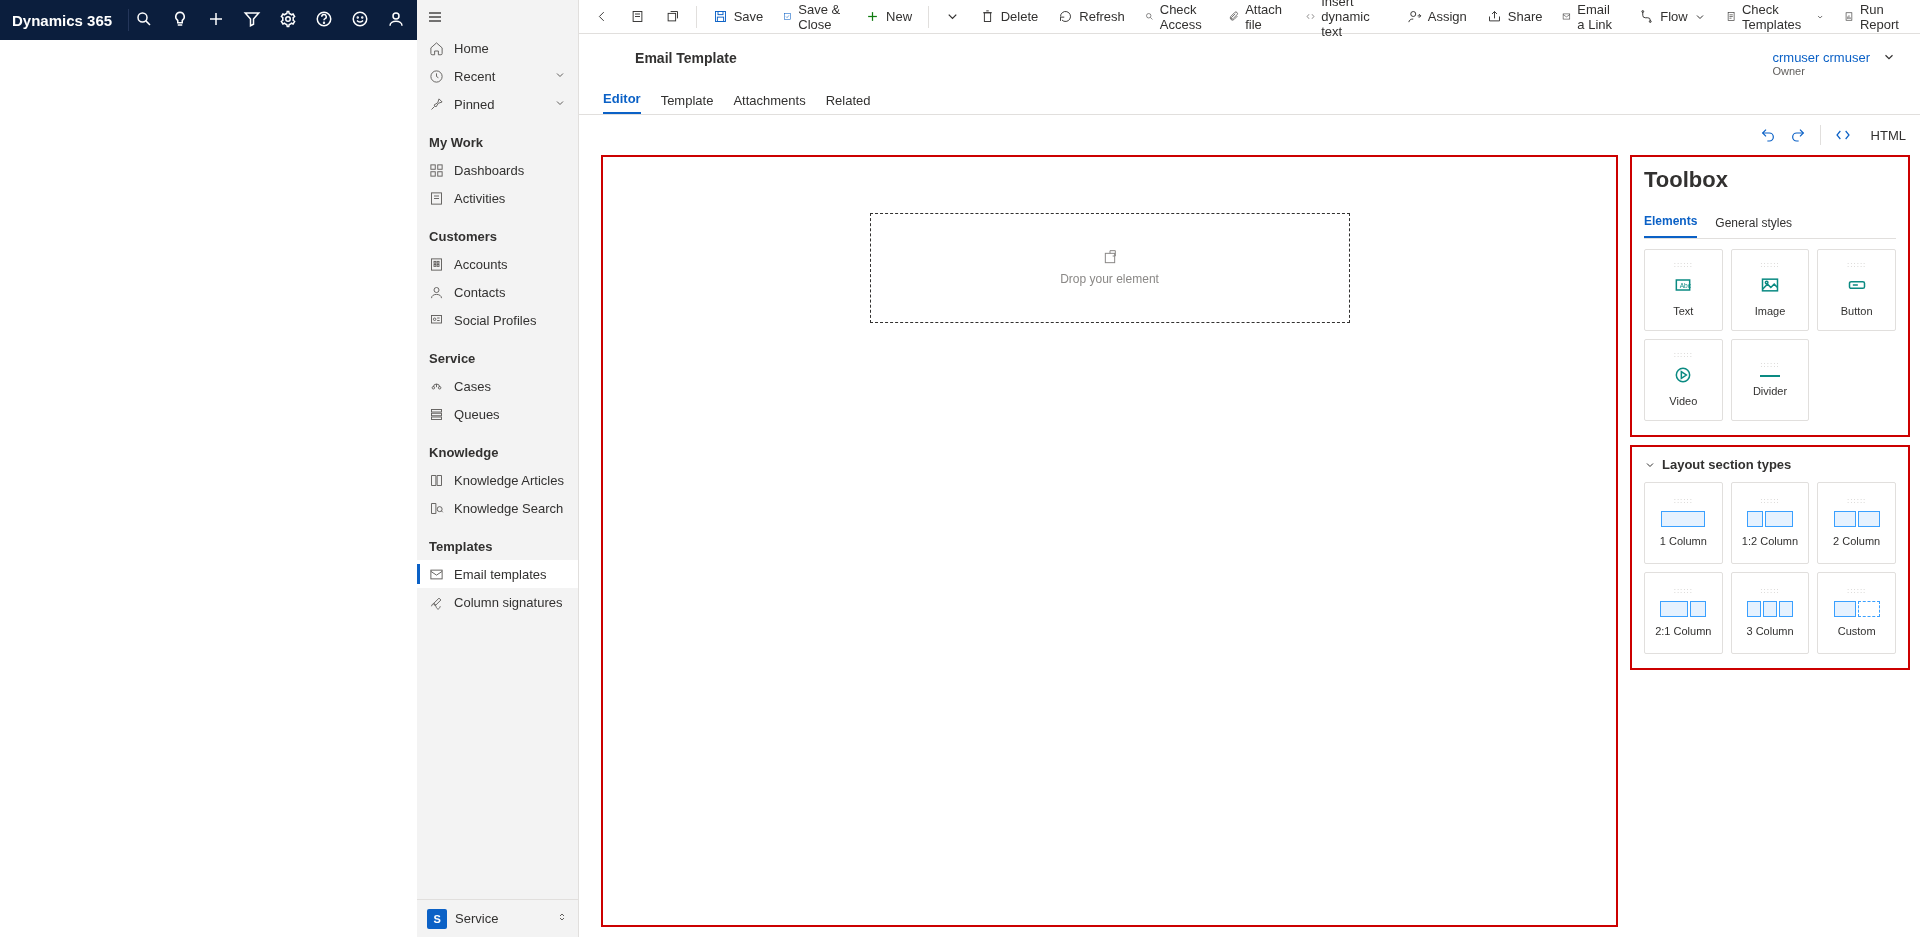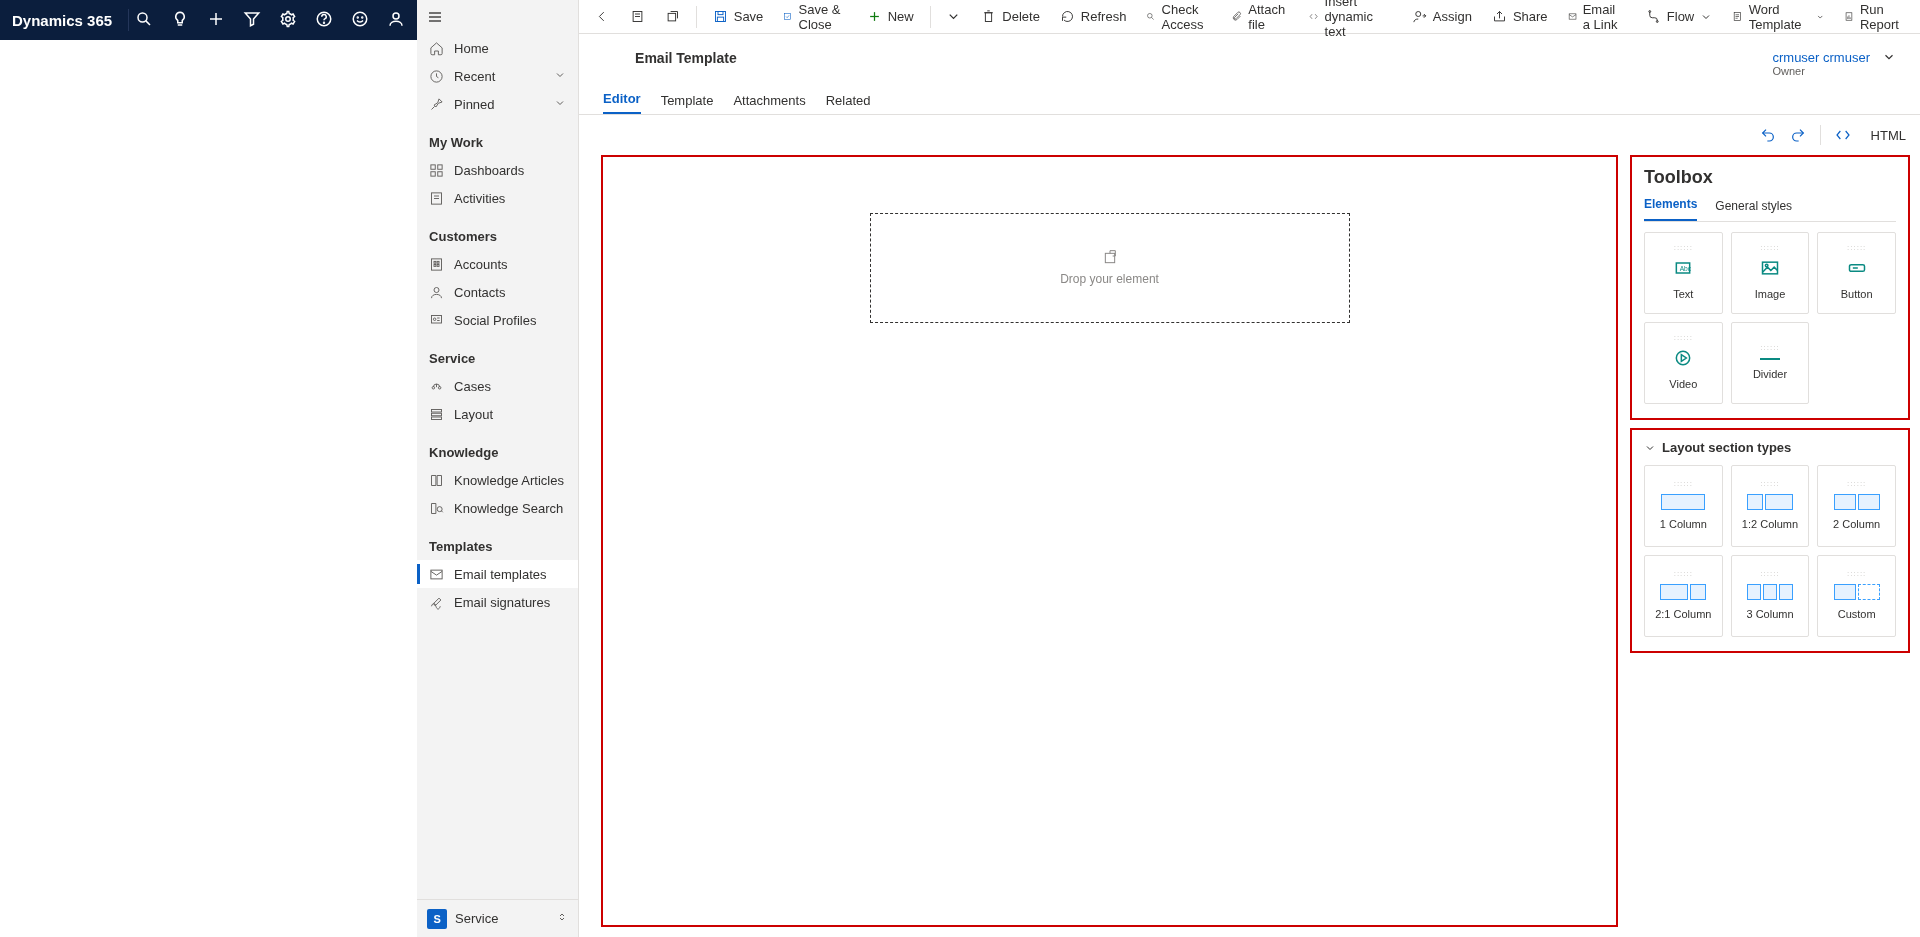--- a/index.html
+++ b/index.html
@@ -63,21 +63,21 @@
 .undo-redo svg{color:#0b61c6;}
 
 
 .main-split { display:flex; gap:12px; padding:0 10px 10px 10px; flex:1; min-height:0; align-items:stretch;}
 .canvas-pane { flex:1; border:2px solid #c00; padding:30px 20px; background:#fff; display:flex; justify-content:center; align-items:flex-start;margin-left:12px; }
 .dropzone { width:480px; height:110px; border:1px dashed #323130; margin-top:26px; display:flex; flex-direction:column; align-items:center; justify-content:center; color:#8a8886; font-size:12px; gap:6px;}
 .dropzone svg{width:16px;height:16px;color:#8a8886;}
 
 .rhs-col { width:280px; display:flex; flex-direction:column; gap:8px; }
 .toolbox-panel { border:2px solid #c00; padding:10px 12px 14px 12px; }
-.toolbox-title { font-weight:600; font-size:18px; margin-bottom:8px;}
+.toolbox-title { font-weight:600; font-size:22px; margin-bottom:20px;}
 .toolbox-tabs { display:flex; gap:18px; border-bottom:1px solid #e1dfdd; height:26px; align-items:flex-end; }
 .toolbox-tab { font-size:12px; padding-bottom:8px; cursor:pointer; }
 .toolbox-tab.active { color:#0b61c6; border-bottom:2px solid #0b61c6; font-weight:600; }
 .tool-grid { display:grid; grid-template-columns:repeat(3,1fr); gap:8px; margin-top:10px; }
 .tool-card { border:1px solid #e1dfdd; border-radius:2px; height:82px; display:flex; flex-direction:column; align-items:center; justify-content:center; gap:8px; cursor:grab; font-size:11px; color:#323130;}
 .drag-dots{ color:#c8c6c4; letter-spacing:1px; font-size:8px; line-height:4px; }
 .tool-icon svg{width:20px;height:20px;}
 .tool-icon.teal svg{stroke:#0a8a82;color:#0a8a82;}
 .tool-icon.divider-line{width:20px;height:2px;background:#0a8a82;}
 
@@ -231,21 +231,21 @@
             <line x1="12" y1="13" x2="12" y2="8"></line>
           </svg>
           <span>Cases</span>
         </div>
       <div class="nav-item">
           <svg viewBox="0 0 24 24" fill="none" stroke="currentColor" stroke-width="1.5">
             <rect x="4" y="4" width="16" height="4"></rect>
             <rect x="4" y="10" width="16" height="4"></rect>
             <rect x="4" y="16" width="16" height="4"></rect>
           </svg>
-          <span>Layout</span>
+          <span>Queues</span>
         </div>
 
       <div class="nav-group">Knowledge</div>
       <div class="nav-item">
           <svg viewBox="0 0 24 24" fill="none" stroke="currentColor" stroke-width="1.5">
             <path d="M4 4h7v16H4zM13 4h7v16h-7z"></path>
           </svg>
           <span>Knowledge Articles</span>
         </div>
       <div class="nav-item">
@@ -263,21 +263,21 @@
             <rect x="3" y="5" width="18" height="14"></rect>
             <polyline points="3,7 12,13 21,7"></polyline>
           </svg>
           <span>Email templates</span>
         </div>
       <div class="nav-item">
           <svg viewBox="0 0 24 24" fill="none" stroke="currentColor" stroke-width="1.5">
             <path d="M4 18c2-6 5-6 7 0s5 6 7 0"></path>
             <path d="M16 5l3 3-8 8H8v-3z"></path>
           </svg>
-          <span>Email signatures</span>
+          <span>Column signatures</span>
         </div>
 
       <div class="sidebar-footer">
         <span class="service-box">S</span>
         <span>Service</span>
         <span class="updown"><svg viewBox="0 0 24 24" fill="none" stroke="#605e5c" stroke-width="2">
               <polyline points="8,10 12,6 16,10"></polyline>
               <polyline points="8,14 12,18 16,14"></polyline>
             </svg></span>
       </div>
@@ -403,21 +403,21 @@
               <polyline points="6,9 12,15 18,9"></polyline>
             </svg>
           </span>
         <span class="cmd-btn">
             <svg viewBox="0 0 24 24" fill="none" stroke="#323130" stroke-width="1.5">
               <rect x="5" y="3" width="14" height="18"></rect>
               <line x1="8" y1="8" x2="16" y2="8"></line>
               <line x1="8" y1="12" x2="16" y2="12"></line>
               <line x1="8" y1="16" x2="13" y2="16"></line>
             </svg>
-            <span>Word Template</span>
+            <span>Check Templates</span>
             <svg viewBox="0 0 24 24" fill="none" stroke="#323130" stroke-width="2" style="width:12px;height:12px;">
               <polyline points="6,9 12,15 18,9"></polyline>
             </svg>
           </span>
         <span class="cmd-btn">
             <svg viewBox="0 0 24 24" fill="none" stroke="#323130" stroke-width="1.5">
               <rect x="5" y="3" width="14" height="18"></rect>
               <line x1="9" y1="18" x2="9" y2="12"></line>
               <line x1="12" y1="18" x2="12" y2="9"></line>
               <line x1="15" y1="18" x2="15" y2="14"></line>

